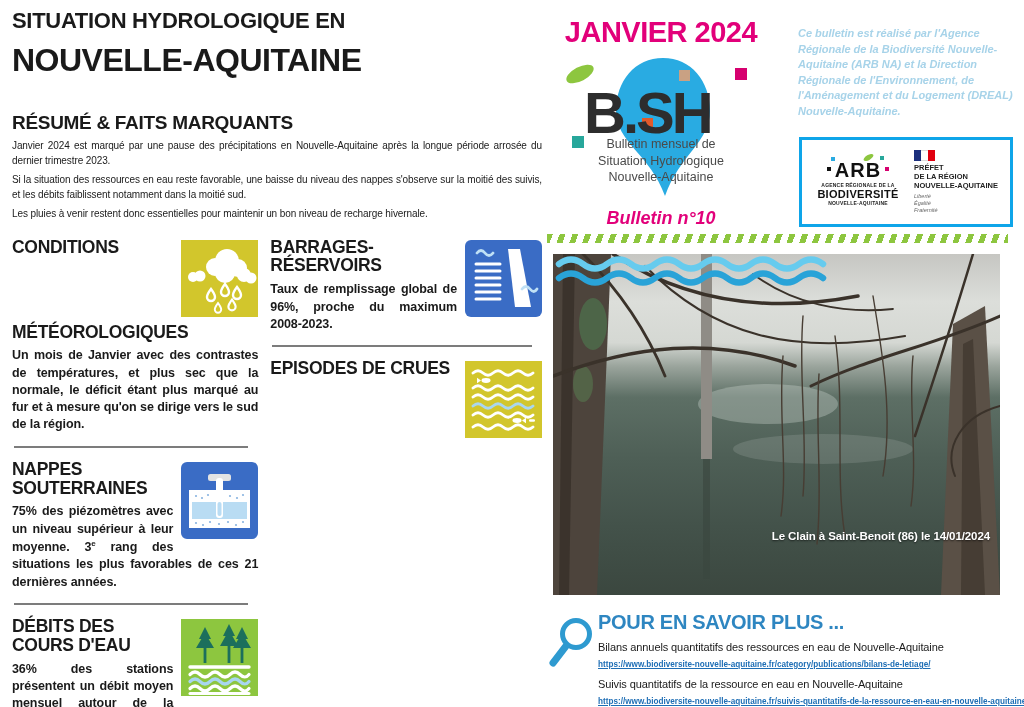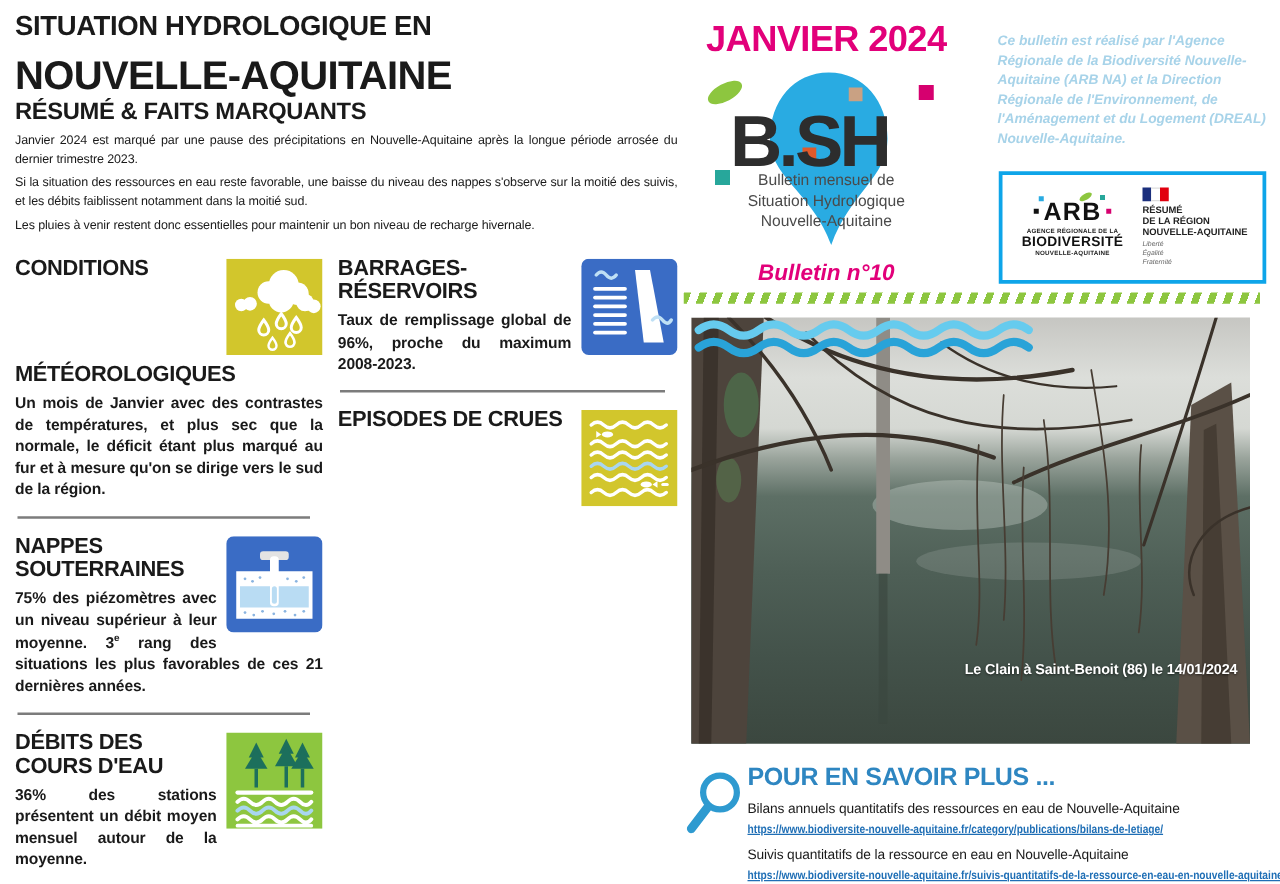--- a/index.html
+++ b/index.html
@@ -5,21 +5,21 @@
   html,body{margin:0;padding:0;}
   body{
     width:1024px;height:707px;position:relative;overflow:hidden;
     background:#ffffff;color:#1a1a1a;
     font-family:"Liberation Sans",sans-serif;
   }
   
   .left{position:absolute;left:12px;top:8px;width:530px;}
   .title1{font-size:22px;font-weight:700;letter-spacing:-0.3px;}
   .title2{font-size:32px;font-weight:700;letter-spacing:-0.5px;margin-top:8px;}
-  .summary-h{font-size:19px;font-weight:700;letter-spacing:-0.3px;}
+  .summary-h{font-size:19px;font-weight:700;margin-top:33px;letter-spacing:-0.3px;}
   .summary p{margin:5px 0 0 0;font-size:10px;font-weight:400;line-height:1.45;text-align:justify;letter-spacing:-0.1px;}
   .cols{display:flex;margin-top:16px;}
   .colA{width:252px;}
   .colB{width:278px;padding-left:12px;}
   .section{display:flow-root;}
   .icon{float:right;width:77px;height:77px;margin:2px 0 6px 8px;}
   .icon svg{display:block;width:77px;height:77px;}
   .sec-title{font-size:17.5px;font-weight:700;line-height:1.08;letter-spacing:-0.3px;margin:0;}
   .sec-body{font-size:12.5px;font-weight:700;line-height:1.38;text-align:justify;margin:6px 0 0 0;letter-spacing:-0.1px;}
   .sep{border:none;border-top:2px solid #7c7c7c;margin:12px 10px 12px 2px;}
@@ -262,21 +262,21 @@
     <div class="arb-l1">AGENCE RÉGIONALE DE LA</div>
     <div class="arb-l2">BIODIVERSITÉ</div>
     <div class="arb-l3">NOUVELLE-AQUITAINE</div>
   </div>
   <div class="prefet">
     <div class="flag">
         <span class="fb"></span>
         <span class="fw"></span>
         <span class="fr"></span>
       </div>
-    <div>RÉSUMÉ</div>
+    <div>PRÉFET</div>
     <div>DE LA RÉGION</div>
     <div>NOUVELLE-AQUITAINE</div>
     <div class="motto">
       <div>Liberté</div>
       <div>Égalité</div>
       <div>Fraternité</div>
     </div>
   </div>
 </div>
 

